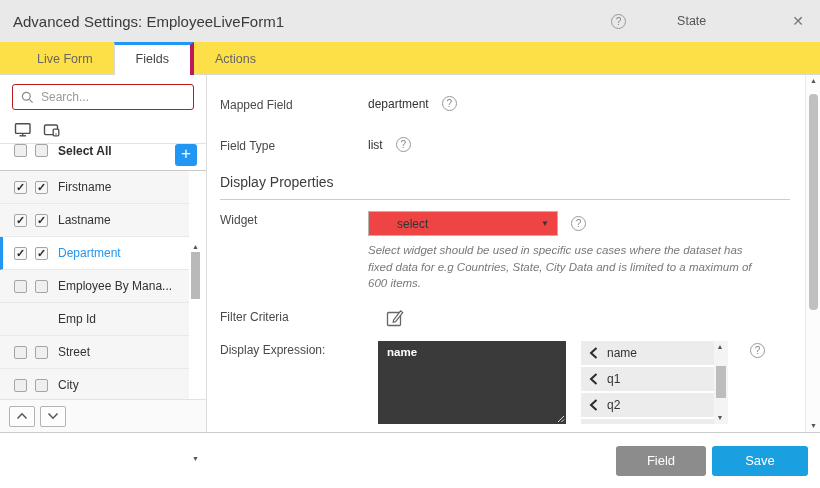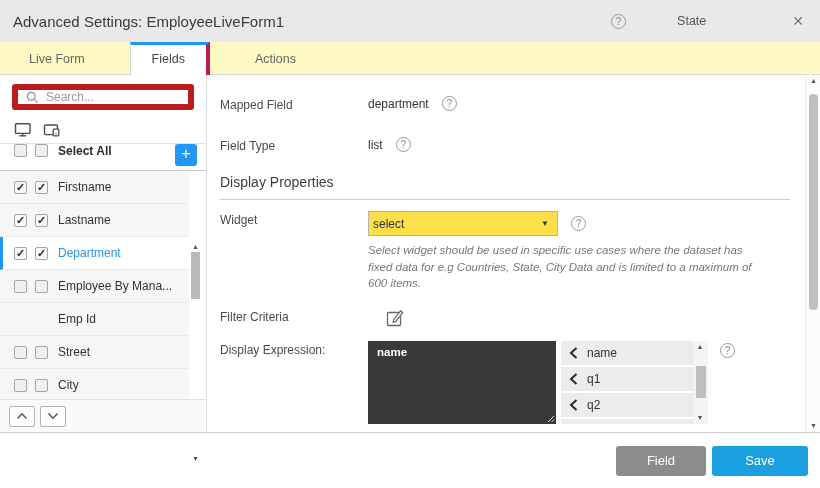--- a/index.html
+++ b/index.html
@@ -13,31 +13,31 @@
   
   .hdr{height:42px;background:#e9e9e9;display:flex;align-items:center;padding:0 16px 0 13px;flex:0 0 auto;gap:44px;}
   .hdr .title{font-size:15px;color:#3a3a3a;}
   .hdr .spacer{flex:1;}
   .help-circle{display:inline-block;width:15px;height:15px;border:1px solid #999;border-radius:50%;
     color:#888;font-size:10px;line-height:13px;text-align:center;flex:0 0 auto;}
   .hdr .help-lbl{margin-left:7px;color:#555;font-size:12.5px;}
   .hdr .close{margin-left:42px;color:#777;font-size:14px;cursor:default;}
 
   
-  .tabbar{height:33px;background:#fef9c3;border-bottom:1px solid #d8d8d8;display:flex;padding-left:8px;flex:0 0 auto;gap:24px;}
+  .tabbar{height:33px;background:#fde047;border-bottom:1px solid #d8d8d8;display:flex;padding-left:16px;flex:0 0 auto;}
   .tab{height:33px;padding:0 21px;line-height:29px;border-top:3px solid transparent;color:#666;font-size:12.5px;}
   .tab.active{background:#fff;color:#444;border-top-color:var(--accent);border-left:1px solid #d8d8d8;border-right:4px solid #be185d;margin-bottom:-1px;}
 
   
   .bdy{flex:1;display:flex;min-height:0;border-bottom:1px solid #ccc;}
 
   
   .side{position:relative;width:207px;flex:0 0 auto;border-right:1px solid #ddd;background:#fff;}
   .search-wrap{padding:9px 12px 7px 12px;}
-  .search-box{display:flex;align-items:center;height:26px;border:6px solid #b91c1c;border-radius:3px;background:#fff;padding:0 8px;}
+  .search-box{display:flex;align-items:center;height:26px;border:1px solid #b91c1c;border-radius:3px;background:#fff;padding:0 8px;}
   .search-box input{border:none;outline:none;flex:1;font-family:"Liberation Sans",sans-serif;font-size:12px;color:#333;margin-left:7px;background:transparent;}
   .search-box input::placeholder{color:#9a9a9a;}
   .dev-row{height:27px;display:flex;align-items:center;gap:11px;padding-left:14px;border-bottom:1px solid #e3e3e3;}
   .selall-row{height:27px;display:flex;align-items:flex-start;padding-left:14px;border-bottom:1px solid #c9c9c9;}
   .selall-row .lbl{font-weight:700;color:#2d2d2d;margin-left:10px;}
   .add-btn{margin-left:auto;margin-right:9px;width:22px;height:22px;background:var(--accent);border-radius:3px;
     color:#fff;font-size:17px;line-height:20px;text-align:center;font-weight:400;}
   .cb{display:inline-block;width:13px;height:13px;border:1px solid #a5a5a5;border-radius:2px;background:#efefef;
     font-size:11px;line-height:11px;text-align:center;color:#2b2b2b;font-weight:700;margin-right:8px;flex:0 0 auto;}
   .cb.on{background:#f7f7f7;}
@@ -58,32 +58,32 @@
   
   .main{position:relative;flex:1;background:#fff;min-width:0;}
   .content{padding:0 30px 0 13px;}
   .form-row{display:flex;align-items:flex-start;}
   .form-row .lbl{width:148px;flex:0 0 auto;color:#4a4a4a;padding-top:2px;}
   .rv{display:flex;align-items:center;gap:13px;}
   .r-mapped{margin-top:21px;}
   .r-type{margin-top:25px;}
   .sec-head{margin-top:21px;font-size:14px;color:#3c3c3c;border-bottom:1px solid #ccc;padding-bottom:9px;}
   .r-widget{margin-top:11px;}
-  .sel-box{width:190px;height:25px;border:1px solid #b5b5b5;background:#fde047;display:flex;align-items:center;padding:0 8px 0 4px;}
+  .sel-box{width:190px;height:25px;border:1px solid #b5b5b5;background:#ef4444;display:flex;align-items:center;padding:0 8px 0 28px;}
   .sel-box .cur{flex:1;color:#333;}
   .sel-box .caret{font-size:8px;color:#333;}
   .hint{margin-left:148px;margin-top:6px;width:398px;font-style:italic;color:#787878;font-size:11.5px;line-height:1.45;}
   .r-filter{margin-top:16px;}
   .fc-wrap{position:relative;}
   .fc-box{width:352px;height:50px;background:#ededed;border:1px solid #c9c9c9;padding:7px 10px;font-size:11.5px;
     line-height:1.4;color:#333;position:relative;}
   .fc-hl{position:absolute;left:-2px;top:-3px;width:308px;height:42px;border:3px solid var(--highlight);border-radius:2px;pointer-events:none;}
   .rsz{position:absolute;right:1px;bottom:1px;}
   .edit-icon{margin-left:18px;margin-top:1px;}
-  .r-expr{margin-top:14px;}
+  .r-expr{margin-top:14px;gap:10px;}
   .expr-box{position:relative;width:188px;height:83px;background:#3a3a3a;color:#fff;padding:5px 9px;
     font-weight:700;font-size:11.5px;flex:0 0 auto;}
   .expr-list{position:relative;width:147px;height:83px;margin-left:5px;background:#fff;flex:0 0 auto;overflow:hidden;}
   .expr-items{width:133px;}
   .xitem{height:26px;background:#ececec;border-bottom:2px solid #fff;display:flex;align-items:center;padding-left:8px;gap:9px;}
   .xitem .xl{color:#333;}
   .expr-sb{position:absolute;top:0;right:0;width:14px;height:83px;background:#f4f4f4;}
   .expr-sb .thumb{position:absolute;left:2px;top:25px;width:10px;height:32px;background:#bdbdbd;}
   .expr-help{margin-left:12px;margin-top:2px;}
   .main-scroll{position:absolute;top:0;right:0;bottom:0;width:15px;background:#fcfcfc;border-left:1px solid #ededed;}

